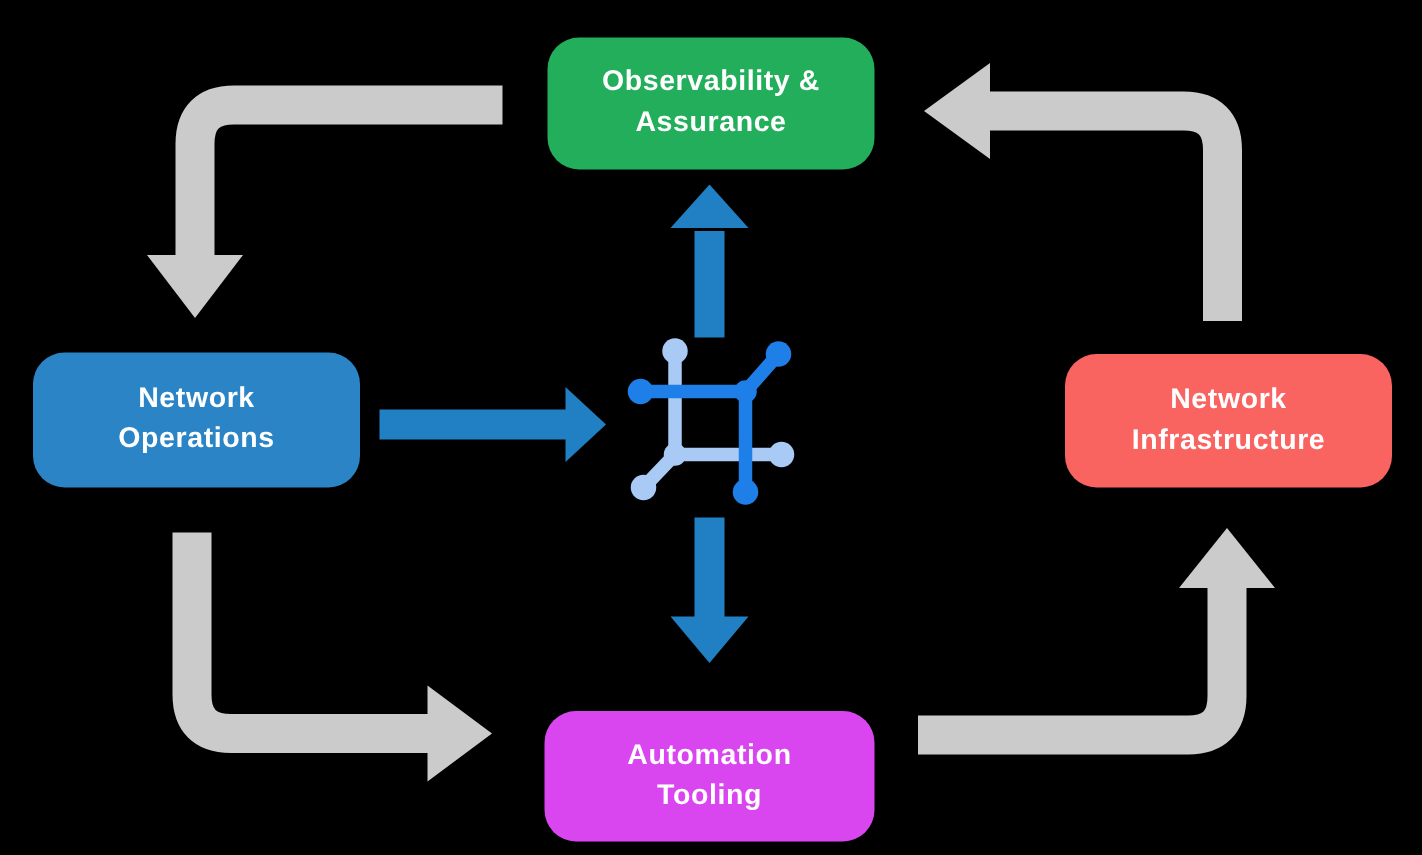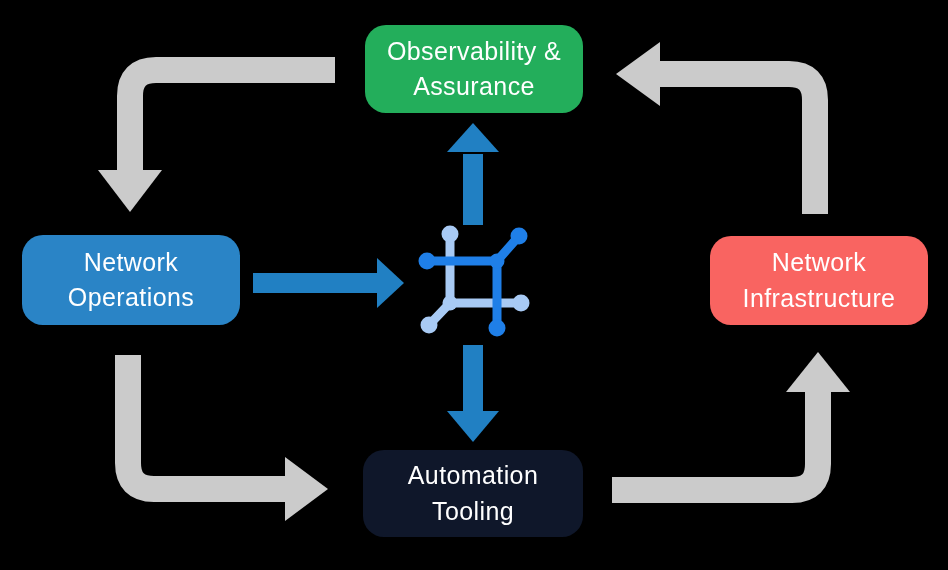--- a/index.html
+++ b/index.html
@@ -23,22 +23,22 @@
   .node {
     position: absolute;
     border-radius: 21px;
     display: flex;
     align-items: center;
     justify-content: center;
     text-align: center;
   }
   .node-label {
     color: #ffffff;
-    font-size: 25px;
-    font-weight: 400;
+    font-size: 19px;
+    font-weight: 700;
     letter-spacing: 0.4px;
     line-height: 1.42;
     white-space: pre-line;
   }
   .node-observability { left: 365px; top: 25px;  width: 218px; height: 88px; }
   .node-operations    { left: 22px;  top: 235px; width: 218px; height: 90px; }
   .node-infrastructure{ left: 710px; top: 236px; width: 218px; height: 89px; }
   .node-automation    { left: 363px; top: 450px; width: 220px; height: 87px; }
 </style>
 </head>
@@ -115,18 +115,18 @@
   <div class="node node-operations" style="background: rgb(42, 132, 198);">
     <span class="node-label">Network
 Operations</span>
   </div>
 
   <div class="node node-infrastructure" style="background: rgb(249, 100, 97);">
     <span class="node-label">Network
 Infrastructure</span>
   </div>
 
-  <div class="node node-automation" style="background: #0f172a;">
+  <div class="node node-automation" style="background: #d946ef; margin-top: 24px;">
     <span class="node-label">Automation
 Tooling</span>
   </div>
 
 </div>
 
 </body></html>

